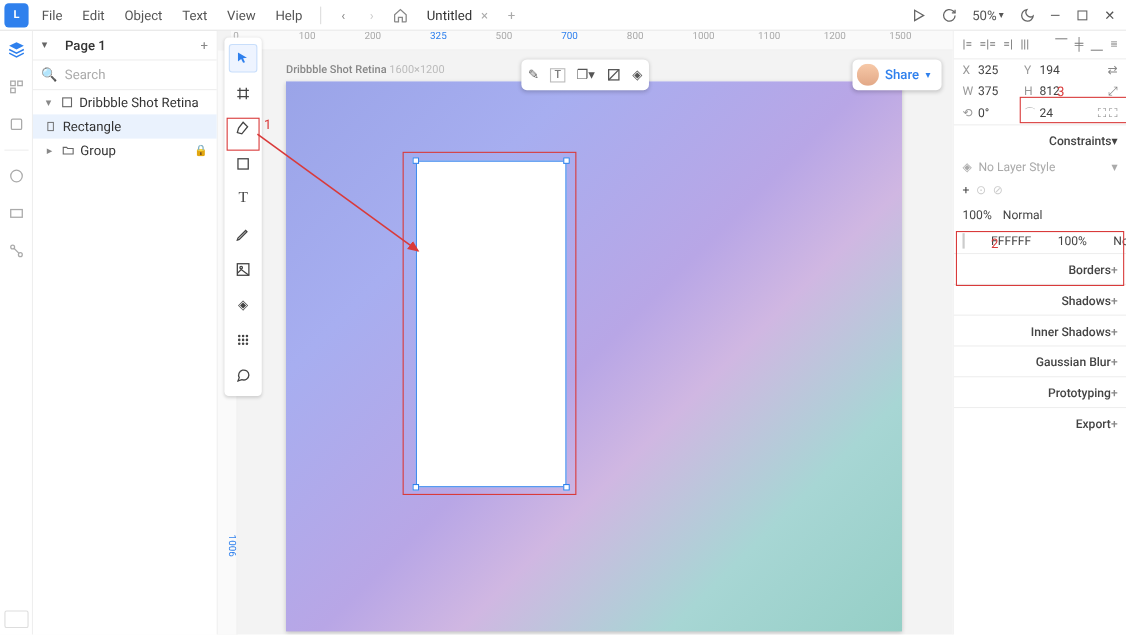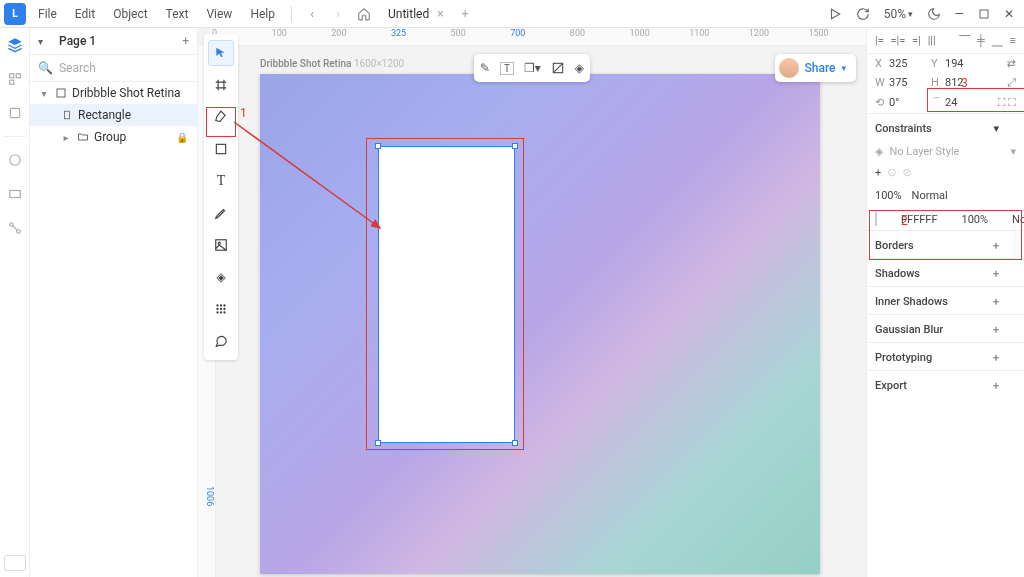--- a/index.html
+++ b/index.html
@@ -29,21 +29,21 @@
 .left-panel { width: 168px; border-right:1px solid #eee; display:flex; flex-direction:column; }
 .page-row { display:flex; align-items:center; padding:6px 8px; gap:4px; border-bottom:1px solid #eee;}
 .page-row .chev { color:#666; font-size:10px; }
 .page-row .page-name { flex:1; font-weight:500;padding-left:12px; }
 .page-row .plus { color:#888; }
 .search-row { display:flex; align-items:center; padding:6px 8px; gap:6px; color:#aaa; border-bottom:1px solid #eee;}
 .layer-row { display:flex; align-items:center; padding:4px 8px; gap:4px; }
 .layer-row .chev { width:12px; color:#888; font-size:10px; text-align:center;}
 .layer-row .ico { width:14px; height:14px; display:flex; align-items:center; justify-content:center; color:#666;}
 .layer-row.selected { background:#eaf2fd; }
-.layer-row.indent1 { padding-left: 30px; }
+.layer-row.indent1 { padding-left: 9px; }
 .layer-row .lock { margin-left:auto; color:#888; font-size:10px;}
 
 
 .center { flex:1; display:flex; position:relative; background:#f3f3f3; }
 .tool-strip { width:34px; background:#fff; display:flex; flex-direction:column; align-items:center; padding:6px 0; gap:6px; position:relative; z-index:5; margin:6px 0 6px 6px; border-radius:4px; box-shadow:0 1px 3px rgba(0,0,0,.15); align-self:flex-start;}
 .tool-strip .tbtn { width:26px; height:26px; display:flex; align-items:center; justify-content:center; color:#444; border-radius:3px; }
 .tool-strip .tbtn.active { background:#eef4ff; color:#2f80ed; border:1px solid #c8defb;}
 .canvas-wrap { position:absolute; inset:0; }
 .ruler-h { position:absolute; left:12px; right:0; top:0; height:18px; background:#fafafa; border-bottom:1px solid #eee; display:flex; font-size:9px; color:#aaa;}
 .ruler-h span { width:60px; text-align:left; padding-left:2px;}
@@ -70,21 +70,21 @@
 
 
 .right-panel { width:158px; border-left:1px solid #eee; background:#fff; overflow:hidden; font-size:11px; color:#444;}
 .rp-row { display:flex; align-items:center; padding:4px 8px; gap:6px; }
 .align-row { padding:6px 8px; display:flex; justify-content:space-between; border-bottom:1px solid #eee;}
 .align-row span { color:#777; }
 .coord-row { display:flex; padding:3px 8px; gap:4px; align-items:center;}
 .coord-row .lbl { color:#999; width:10px; }
 .coord-row .val { width:38px; }
 .coord-row .end { margin-left:auto; color:#888;}
-.section-hdr { display:flex; align-items:center; justify-content:space-between; padding:8px 25px 6px 8px; font-weight:500; border-top:1px solid #eee;}
+.section-hdr { display:flex; align-items:center; justify-content:flex-end; padding:8px 8px 6px 8px; font-weight:500; border-top:1px solid #eee;}
 .section-hdr:first-of-type { border-top:none; }
 .fill-item { display:flex; align-items:center; gap:24px; padding:4px 8px;}
 .fill-swatch { width:14px; height:14px; border:1px solid #ccc; background:#fff;}
 .plus-ico, .opt-ico { color:#888; }
 .opacity-row { display:flex; gap:10px; padding:6px 8px; }
 .checkbox { width:11px; height:11px; border:1px solid #888; display:inline-block;}
 .fix-row { display:flex; align-items:center; gap:6px; padding:4px 8px 10px 8px;}
 
 
 svg { display:block; }

